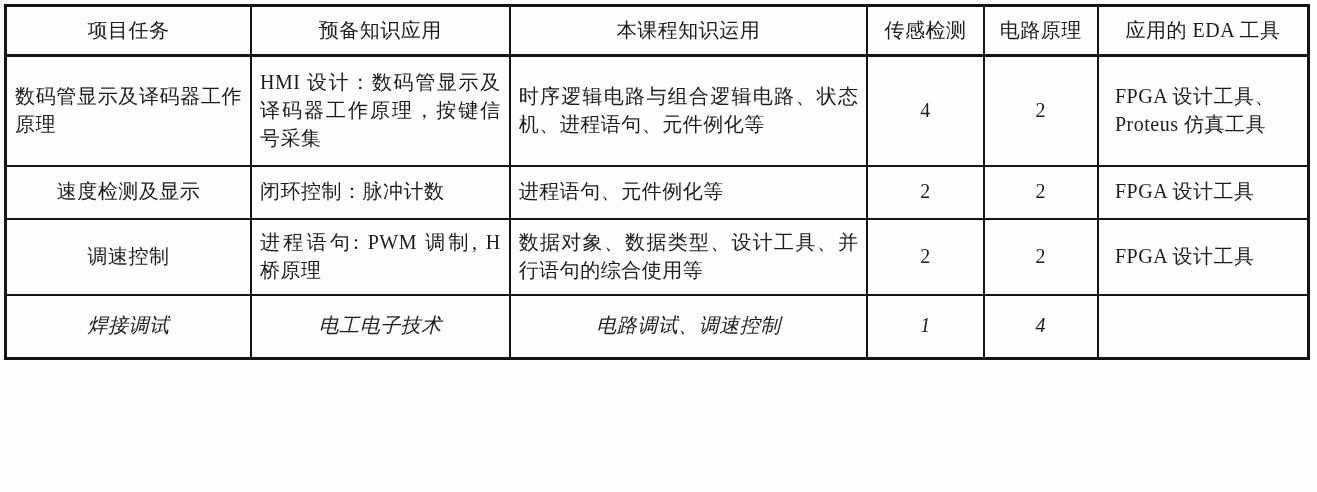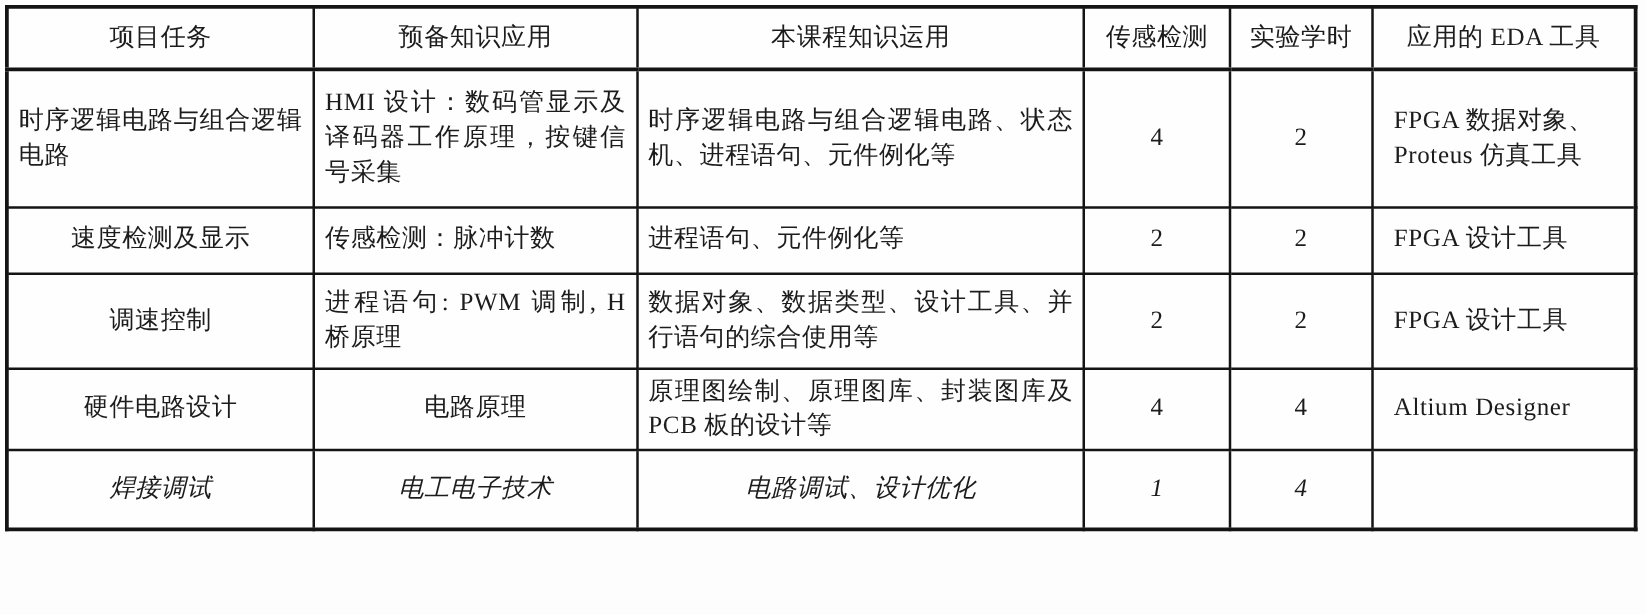--- a/index.html
+++ b/index.html
@@ -71,60 +71,52 @@
       <col class="c-theory">
         <col class="c-lab">
         <col class="c-eda">
     </colgroup>
     <thead>
       <tr class="rh-head">
         <th>项目任务</th>
         <th>预备知识应用</th>
         <th>本课程知识运用</th>
         <th>传感检测</th>
-        <th>实验学时</th>
+        <th>电路原理</th>
         <th>应用的 EDA 工具</th>
       </tr>
     </thead>
     <tbody>
       <tr class="rh-0">
-        <td class="al-j">时序逻辑电路与组合逻辑电路</td>
+        <td class="al-j">数码管显示及译码器工作原理</td>
         <td class="al-j">HMI 设计：数码管显示及译码器工作原理，按键信号采集</td>
         <td class="al-j">时序逻辑电路与组合逻辑电路、状态机、进程语句、元件例化等</td>
         <td class="al-c">4</td>
         <td class="al-c">2</td>
-        <td class="pad-eda">FPGA 数据对象、Proteus 仿真工具</td>
+        <td class="pad-eda">FPGA 设计工具、Proteus 仿真工具</td>
       </tr>
       <tr class="rh-1">
         <td class="al-c">速度检测及显示</td>
-        <td class="al-j">传感检测：脉冲计数</td>
+        <td class="al-j">闭环控制：脉冲计数</td>
         <td class="al-j">进程语句、元件例化等</td>
         <td class="al-c">2</td>
         <td class="al-c">2</td>
         <td class="pad-eda">FPGA 设计工具</td>
       </tr>
       <tr class="rh-2">
         <td class="al-c">调速控制</td>
         <td class="al-j">进程语句: PWM 调制, H 桥原理</td>
         <td class="al-j">数据对象、数据类型、设计工具、并行语句的综合使用等</td>
         <td class="al-c">2</td>
         <td class="al-c">2</td>
         <td class="pad-eda">FPGA 设计工具</td>
       </tr>
-      <tr class="rh-4">
-        <td class="al-c">硬件电路设计</td>
-        <td class="al-c">电路原理</td>
-        <td class="al-j">原理图绘制、原理图库、封装图库及 PCB 板的设计等</td>
-        <td class="al-c">4</td>
-        <td class="al-c">4</td>
-        <td class="pad-eda">Altium Designer</td>
-      </tr>
       <tr class="rh-5">
         <td class="al-c">焊接调试</td>
         <td class="al-c">电工电子技术</td>
-        <td class="al-c">电路调试、设计优化</td>
+        <td class="al-c">电路调试、调速控制</td>
         <td class="al-c">1</td>
         <td class="al-c">4</td>
         <td class="pad-eda"></td>
       </tr>
     </tbody>
   </table>
 </div>
 
 </body></html>

